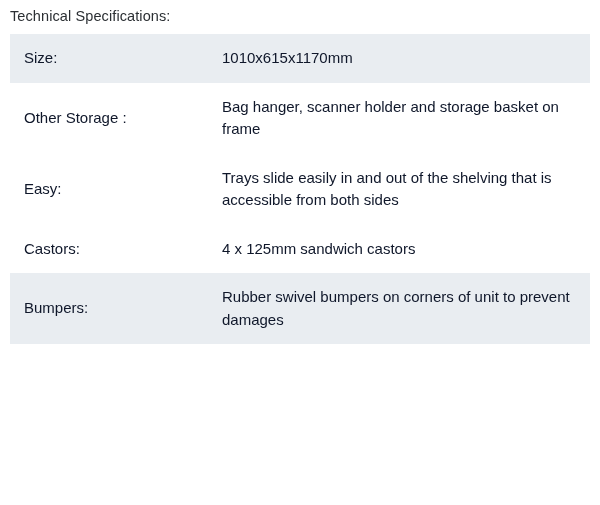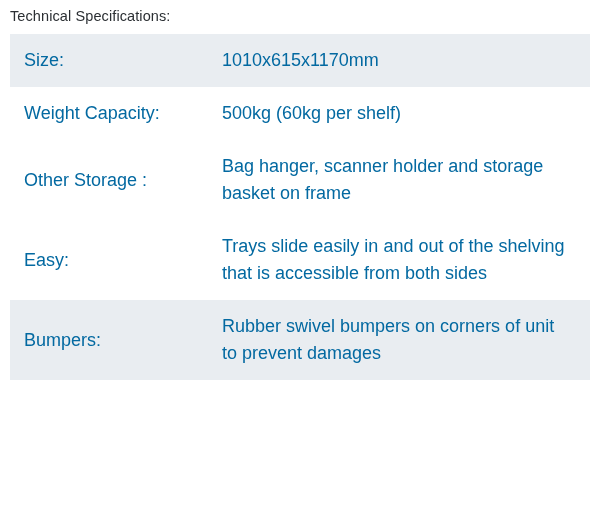--- a/index.html
+++ b/index.html
@@ -35,24 +35,24 @@
     table-layout: fixed;
   }
   table.spec-table tr.row-odd {
     background: #e9edf1;
   }
   table.spec-table tr.row-even {
     background: #ffffff;
   }
   table.spec-table td {
     vertical-align: middle;
-    font-size: 18px;
+    font-size: 15px;
     line-height: 1.5;
     padding: 13px 12px 13px 14px;
-    color: #0369a1;
+    color: #0f172a;
   }
   table.spec-table td.label {
     width: 210px;
     box-sizing: border-box;
   }
   table.spec-table td.value {
     box-sizing: border-box;
     padding-left: 2px;
     padding-right: 16px;
   }
@@ -64,30 +64,30 @@
 
   <div class="spec-title">Technical Specifications:</div>
 
   <table class="spec-table">
     <tbody>
         <tr class="row-odd">
           <td class="label">Size:</td>
           <td class="value">1010x615x1170mm</td>
         </tr>
         <tr class="row-even">
-          <td class="label">Weight Capacity:</td>
-          <td class="value">500kg (60kg per shelf)</td>
-        </tr>
-        <tr class="row-even">
           <td class="label">Other Storage :</td>
           <td class="value">Bag hanger, scanner holder and storage basket on frame</td>
         </tr>
         <tr class="row-even">
           <td class="label">Easy:</td>
           <td class="value">Trays slide easily in and out of the shelving that is accessible from both sides</td>
+        </tr>
+        <tr class="row-even">
+          <td class="label">Castors:</td>
+          <td class="value">4 x 125mm sandwich castors</td>
         </tr>
         <tr class="row-odd">
           <td class="label">Bumpers:</td>
           <td class="value">Rubber swivel bumpers on corners of unit to prevent damages</td>
         </tr>
       </tbody>
   </table>
 
 </div>
 

